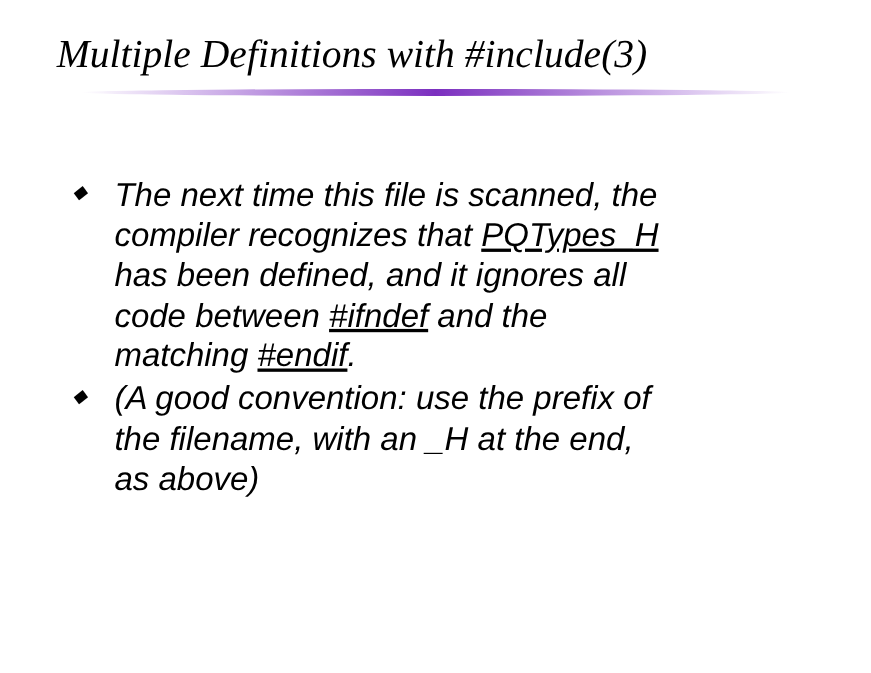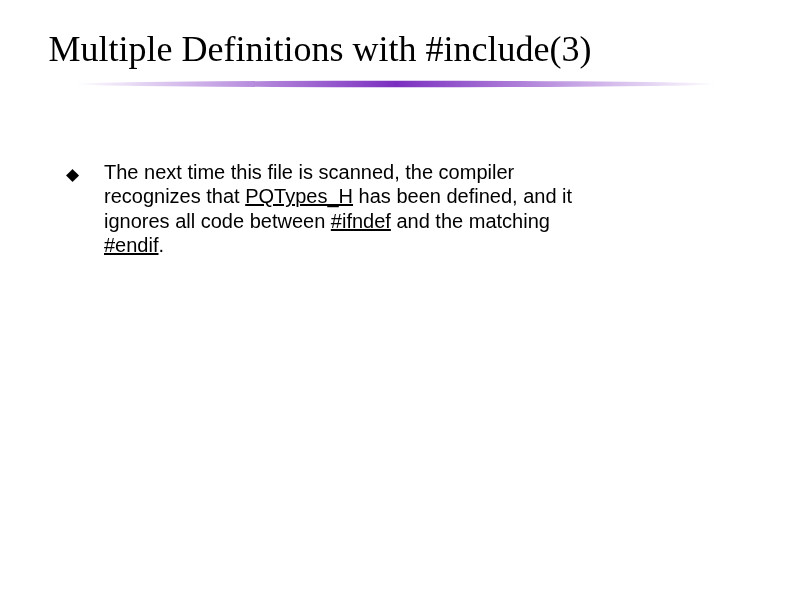--- a/index.html
+++ b/index.html
@@ -10,20 +10,21 @@
     background: #ffffff;
     font-family: "Times New Roman", Times, serif;
     color: #000000;
     overflow: hidden;
   }
   .slide {
     width: 640px;
     height: 612px;
     position: relative;
     box-sizing: border-box;
+    font-style: italic;
   }
   .title {
     position: absolute;
     top: 28px;
     left: 0;
     right: 0;
     text-align: center;
     font-size: 36px;
     font-weight: normal;
   }
@@ -46,21 +47,21 @@
     right: 34px;
   }
   ul.bullets {
     list-style: none;
     margin: 0;
     padding: 0;
   }
   ul.bullets > li {
     position: relative;
     padding-left: 44px;
-    font-size: 20px;
+    font-size: 30px;
     line-height: 1.22;
     margin-bottom: 2px;
     font-family: Arial, Helvetica, sans-serif;
   }
   ul.bullets > li::before {
     content: "◆";
     position: absolute;
     left: 6px;
     top: 5px;
     font-size: 17px;
@@ -88,16 +89,17 @@
           <stop offset="1" stop-color="#ffffff"></stop>
         </linearGradient>
       </defs>
       <ellipse cx="322" cy="4" rx="322" ry="3.2" fill="url(#ug)"></ellipse>
     </svg>
   </div>
 
   <div class="content">
     <ul class="bullets">
       <li><span>The next time this file is scanned, the compiler recognizes that </span><span class="uline">PQTypes_H</span><span> has been defined, and it ignores all code between </span><span class="uline">#ifndef</span><span> and the matching </span><span class="uline">#endif</span><span>.</span></li>
+      <li><span>(A good convention: use the prefix of the filename, with an _H at the end, as above)</span></li>
     </ul>
   </div>
 
 </div>
 
 </body></html>

